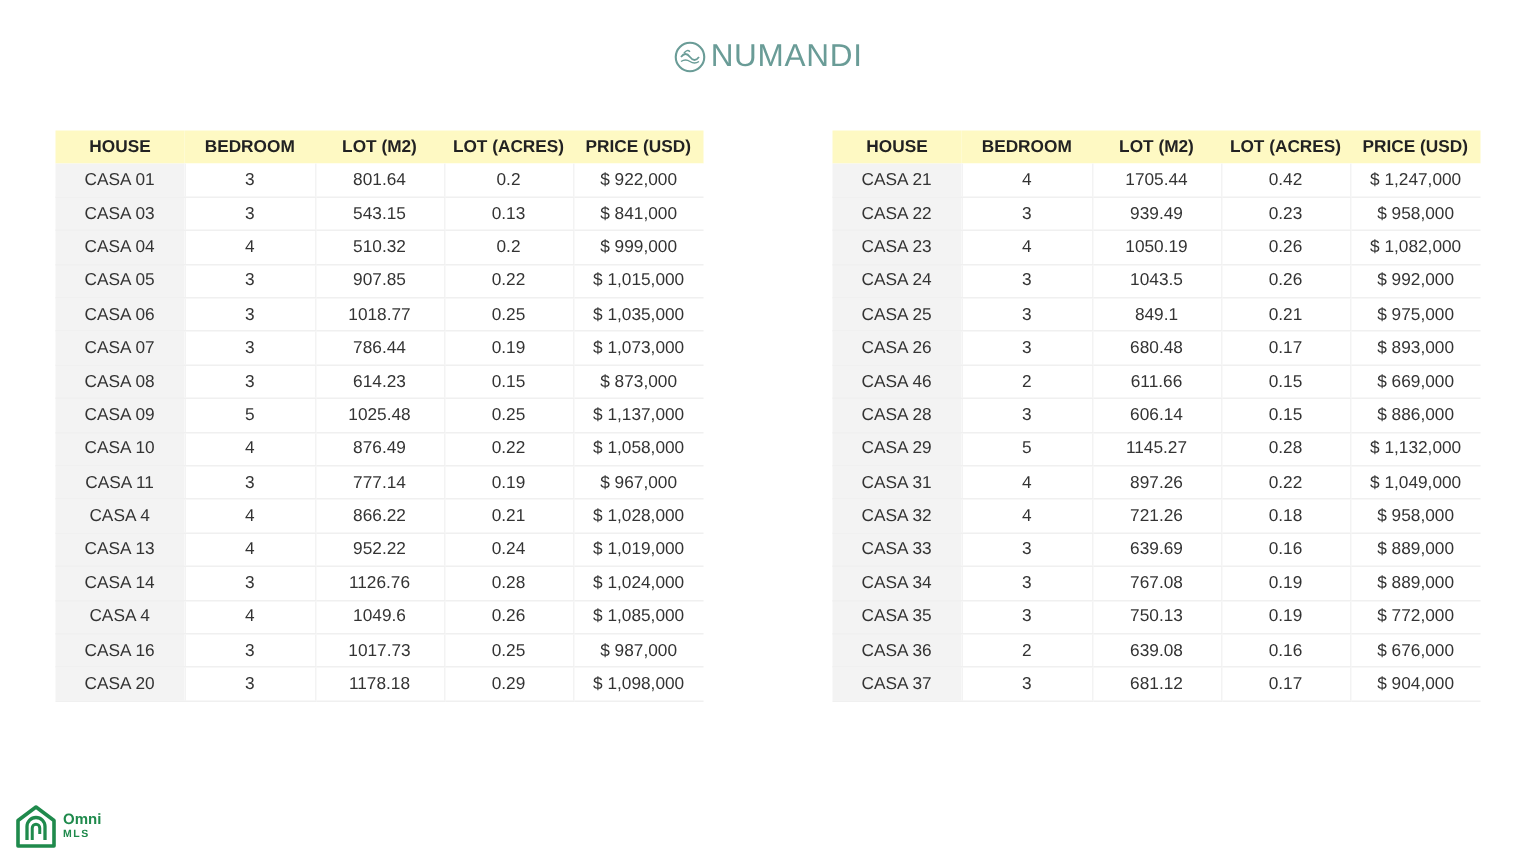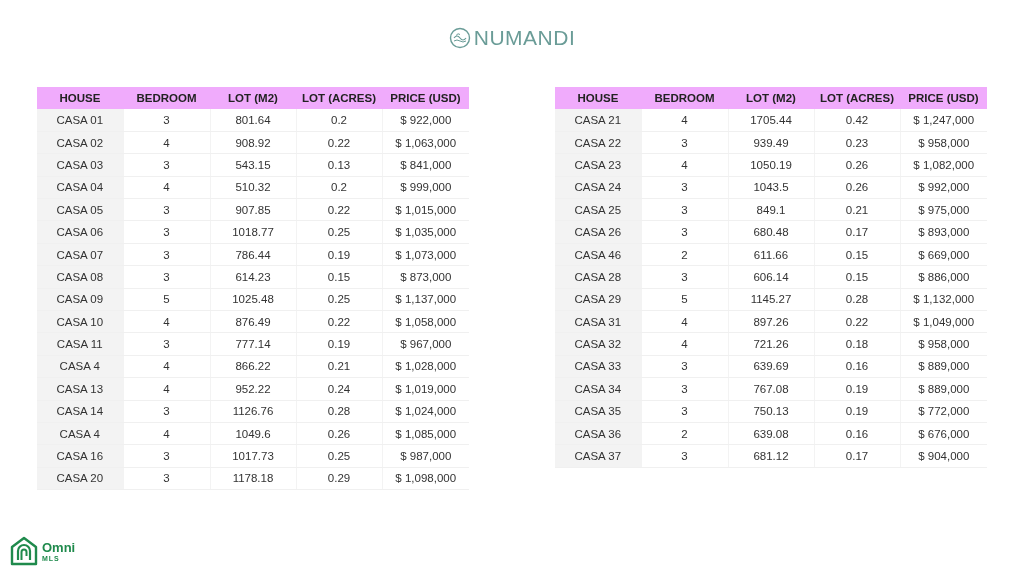--- a/index.html
+++ b/index.html
@@ -6,29 +6,29 @@
   html, body { width: 1024px; height: 576px; background: #ffffff; overflow: hidden; }
   body { position: relative; font-family: "Liberation Sans", "DejaVu Sans", sans-serif; color: #333; }
 
   .brand { position: absolute; top: 26px; left: 0; width: 1024px; display: flex; justify-content: center; align-items: center; gap: 3px; }
   .brand-icon { width: 22px; height: 22px; }
   .brand-name { font-family: "Liberation Sans", sans-serif; font-size: 21px; letter-spacing: 0.5px; color: #6a9c97; font-weight: normal; }
 
   table.listing { position: absolute; top: 87px; border-collapse: collapse; font-size: 11.5px; }
   table.left { left: 37px; }
   table.right { left: 555px; }
-  table.listing th { background: #f0abfc; color: #222; font-weight: bold; height: 22px; text-align: center; padding: 0; }
+  table.listing th { background: #fef9c3; color: #222; font-weight: bold; height: 22px; text-align: center; padding: 0; }
   table.listing td { height: 22.4px; text-align: center; padding: 0; color: #333; border-bottom: 1px solid #f0f0f0; border-left: 1px solid #f3f3f3; background: #fff; }
   table.listing td.house { background: #f3f3f3; border-left: none; }
   .c1 { width: 86px; } .c2 { width: 87px; } .c3 { width: 86px; } .c4 { width: 86px; } .c5 { width: 87px; }
 
   .omni { position: absolute; left: 10px; top: 536px; display: flex; align-items: center; gap: 4px; }
   .omni-icon { width: 28px; height: 30px; }
   .omni-text { display: flex; flex-direction: column; line-height: 1; color: #1f8a4c; }
-  .omni-name { font-weight: bold; font-size: 13px; }
+  .omni-name { font-weight: bold; font-size: 10px; }
   .omni-sub { font-weight: bold; font-size: 7px; letter-spacing: 1px; margin-top: 1px; }
 </style>
 </head>
 <body>
 
 <div class="brand">
   <svg class="brand-icon" viewBox="0 0 22 22">
     <circle cx="11" cy="11" r="9.5" fill="none" stroke="#6a9c97" stroke-width="1.4"></circle>
     <path d="M5 11 q3 -4 6 0 t6 0" fill="none" stroke="#6a9c97" stroke-width="1.2"></path>
     <path d="M5 14 q3 -2 6 0 t6 0" fill="none" stroke="#6a9c97" stroke-width="1"></path>
@@ -49,27 +49,20 @@
   </thead>
   <tbody id="tbody-left">
       <tr>
         <td class="house">CASA 01</td>
         <td>3</td>
         <td>801.64</td>
         <td>0.2</td>
         <td>$ 922,000</td>
       </tr>
       <tr>
-        <td class="house">CASA 02</td>
-        <td>4</td>
-        <td>908.92</td>
-        <td>0.22</td>
-        <td>$ 1,063,000</td>
-      </tr>
-      <tr>
         <td class="house">CASA 03</td>
         <td>3</td>
         <td>543.15</td>
         <td>0.13</td>
         <td>$ 841,000</td>
       </tr>
       <tr>
         <td class="house">CASA 04</td>
         <td>4</td>
         <td>510.32</td>

